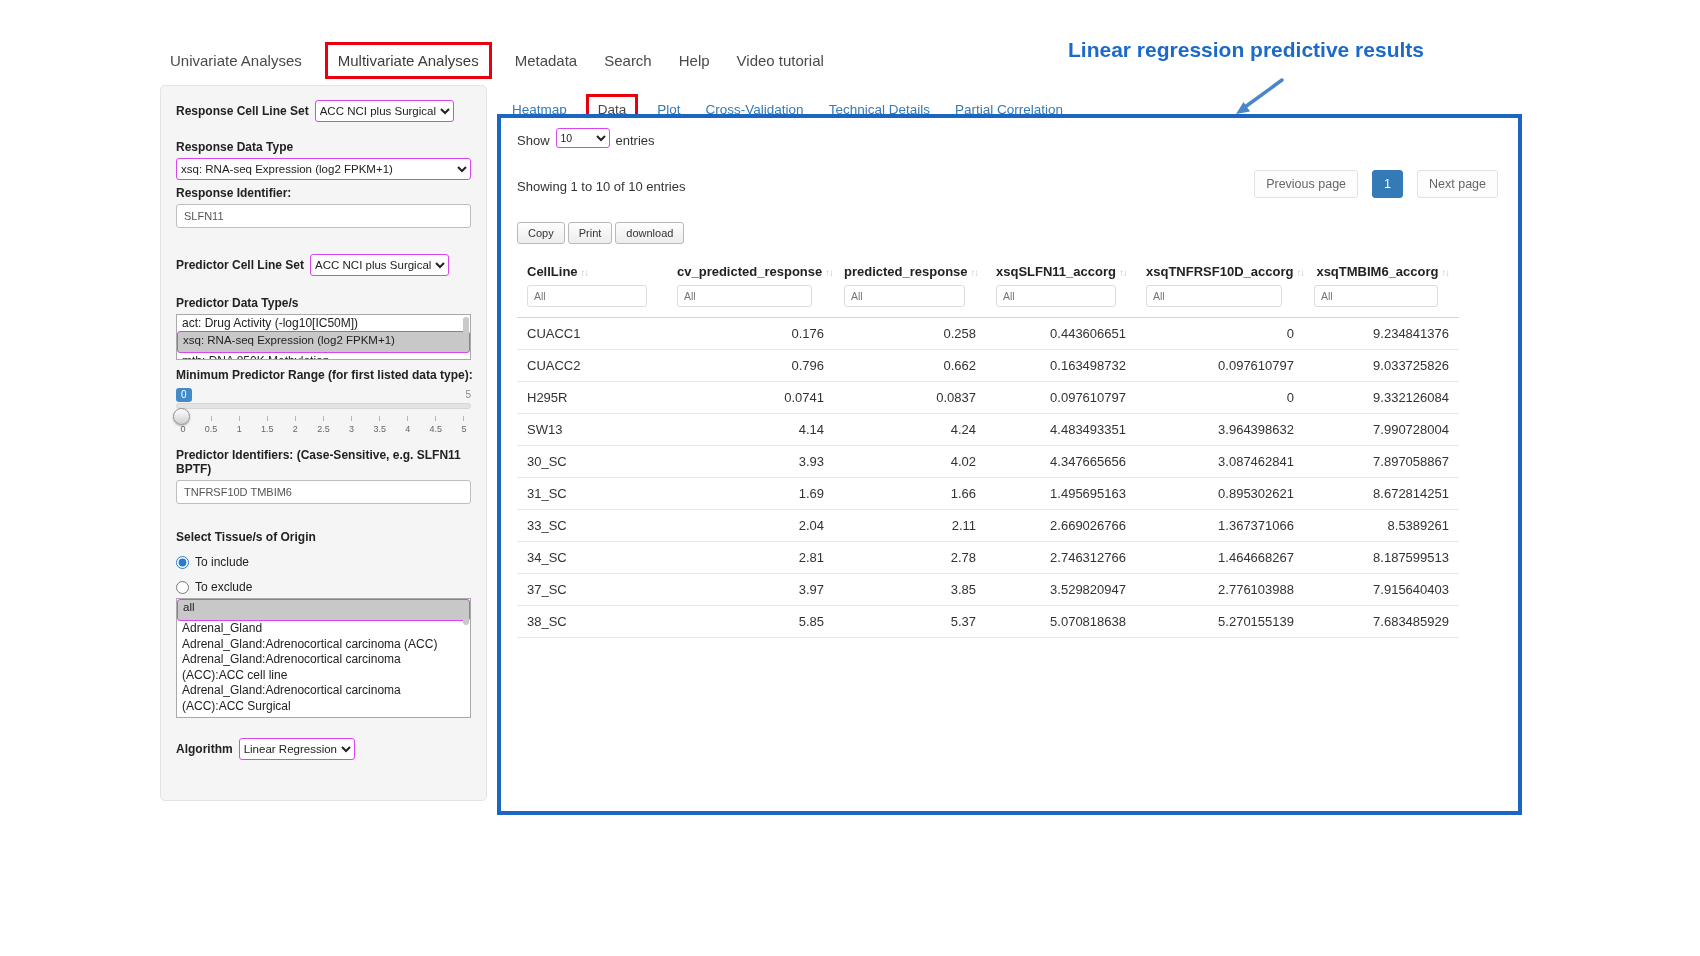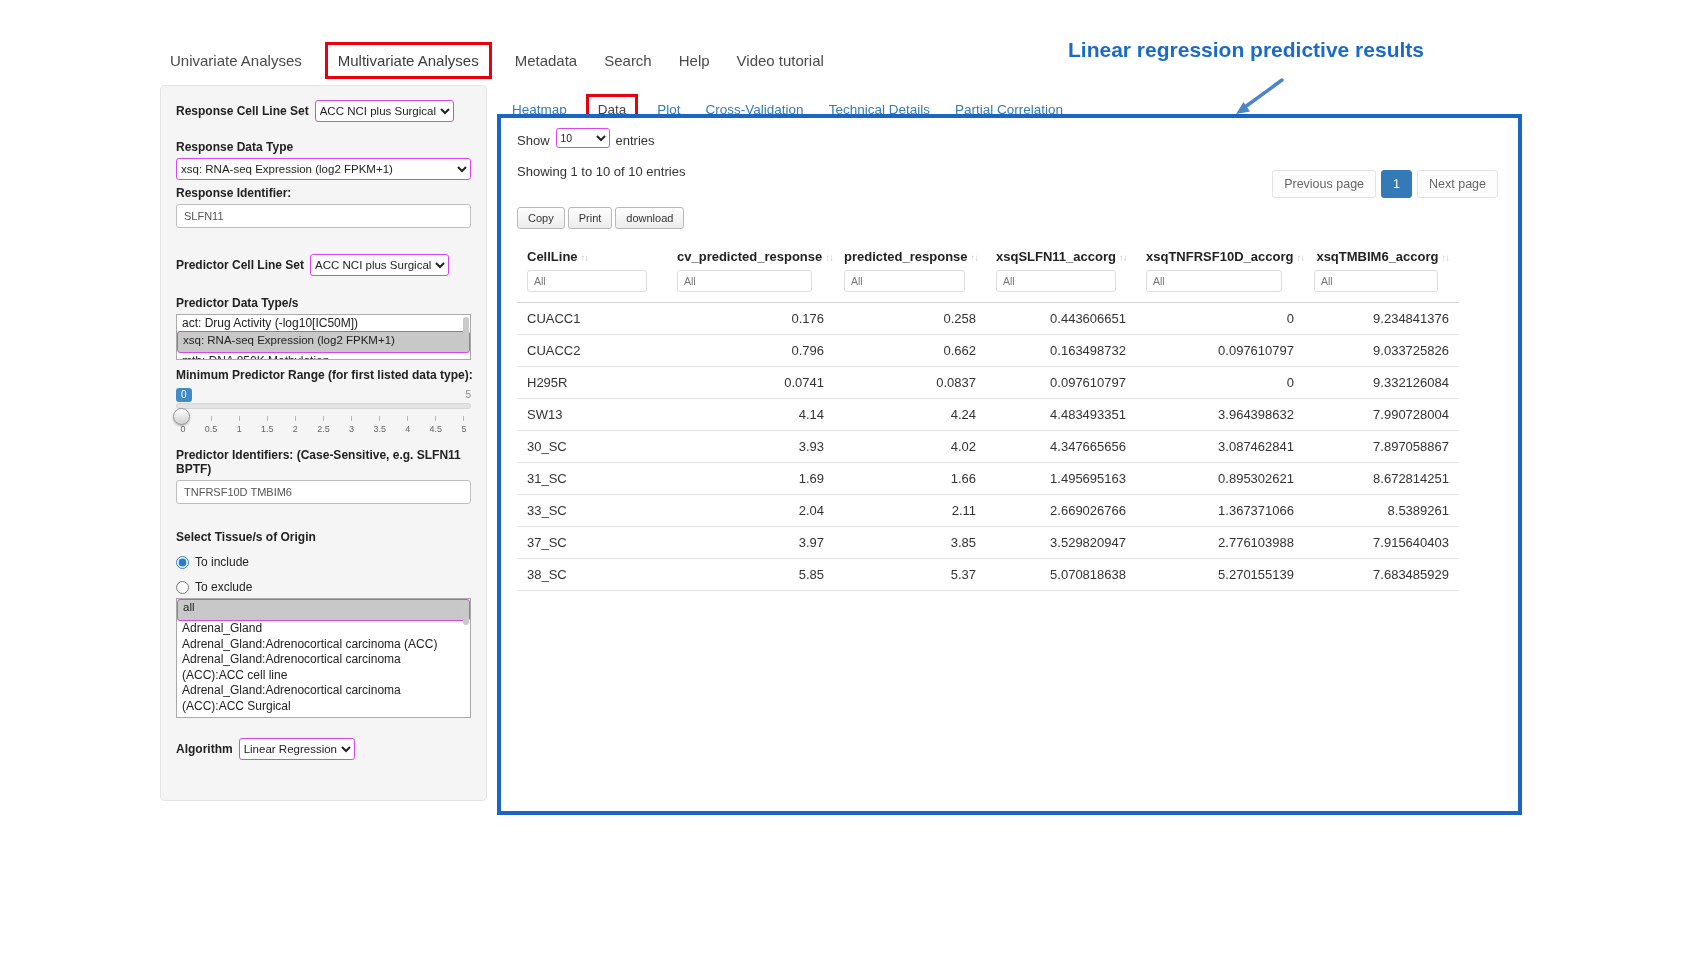--- a/index.html
+++ b/index.html
@@ -51,22 +51,22 @@
   
   .tabs{position:absolute;left:512px;top:94px;display:flex;align-items:center;gap:25px;font-size:13.5px;color:#337ab7;}
   .tab{cursor:pointer;white-space:nowrap;}
   .tab.active{color:#444;}
   .tab.red-box{padding:5px 9px;margin:0 -6px;}
 
   
   .bluebox{position:absolute;left:497px;top:114px;width:1025px;height:701px;border:4px solid #1a66c2;background:#fff;padding:10px 16px;}
   .show-row{display:flex;align-items:flex-end;gap:6px;font-size:13px;color:#333;}
   .sel.small{height:20px;font-size:10.5px;width:54px;}
-  .showing{margin-top:16px;font-size:13px;color:#333;}
-  .pagination{position:absolute;top:52px;right:20px;display:flex;align-items:center;gap:5px;font-size:12.5px;padding-left:40px;}
+  .showing{margin-top:31px;font-size:13px;color:#333;}
+  .pagination{position:absolute;top:52px;right:20px;display:flex;align-items:center;gap:14px;font-size:12.5px;padding-left:40px;}
   .page-btn{padding:6px 11px;border:1px solid #e2e2e2;border-radius:3px;color:#666;background:#fdfdfd;cursor:pointer;white-space:nowrap;}
   .page-btn.active{background:#337ab7;border-color:#337ab7;color:#fff;}
   .export-row{margin-top:28px;display:flex;gap:3px;}
   .exp-btn{border:1px solid #b9b9b9;border-radius:3px;background:linear-gradient(#fefefe,#ececec);padding:4px 10px;font-size:11px;color:#333;cursor:pointer;font-family:inherit;}
 
   
   .dt{margin-top:12px;border-collapse:collapse;width:942px;table-layout:fixed;}
   .dt th,.dt td{padding:8px 10px;font-size:13px;overflow:hidden;}
   .c0{width:150px;text-align:left;}
   .c1{width:167px;} .c2{width:152px;} .c3{width:150px;} .c4{width:168px;} .c5{width:155px;}
@@ -303,20 +303,28 @@
           </tr>
           <tr class="drow">
             <td class="c0">33_SC</td>
             <td class="c1 num">2.04</td>
             <td class="c2 num">2.11</td>
             <td class="c3 num">2.669026766</td>
             <td class="c4 num">1.367371066</td>
             <td class="c5 num">8.5389261</td>
           </tr>
           <tr class="drow">
+            <td class="c0">34_SC</td>
+            <td class="c1 num">2.81</td>
+            <td class="c2 num">2.78</td>
+            <td class="c3 num">2.746312766</td>
+            <td class="c4 num">1.464668267</td>
+            <td class="c5 num">8.187599513</td>
+          </tr>
+          <tr class="drow">
             <td class="c0">37_SC</td>
             <td class="c1 num">3.97</td>
             <td class="c2 num">3.85</td>
             <td class="c3 num">3.529820947</td>
             <td class="c4 num">2.776103988</td>
             <td class="c5 num">7.915640403</td>
           </tr>
           <tr class="drow">
             <td class="c0">38_SC</td>
             <td class="c1 num">5.85</td>

